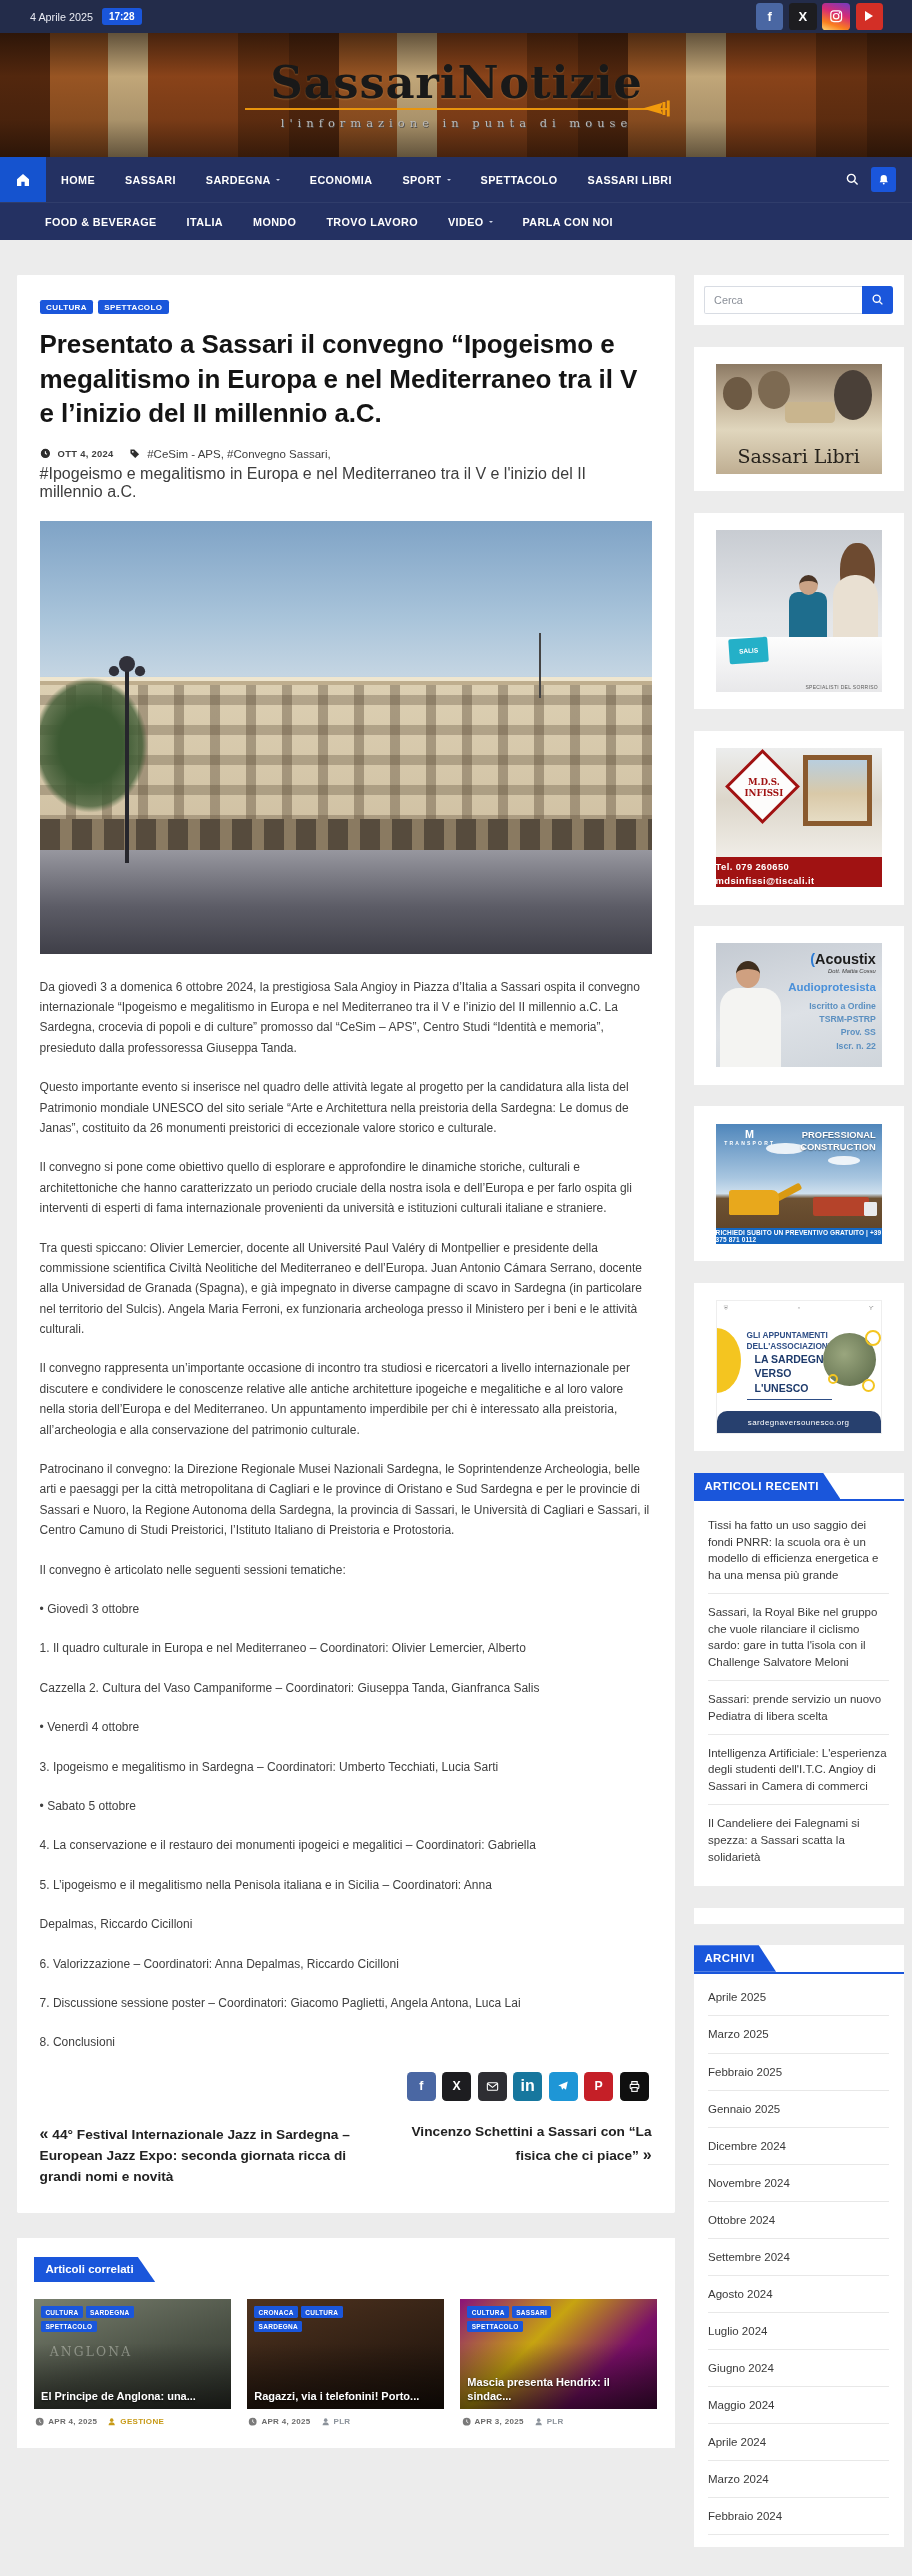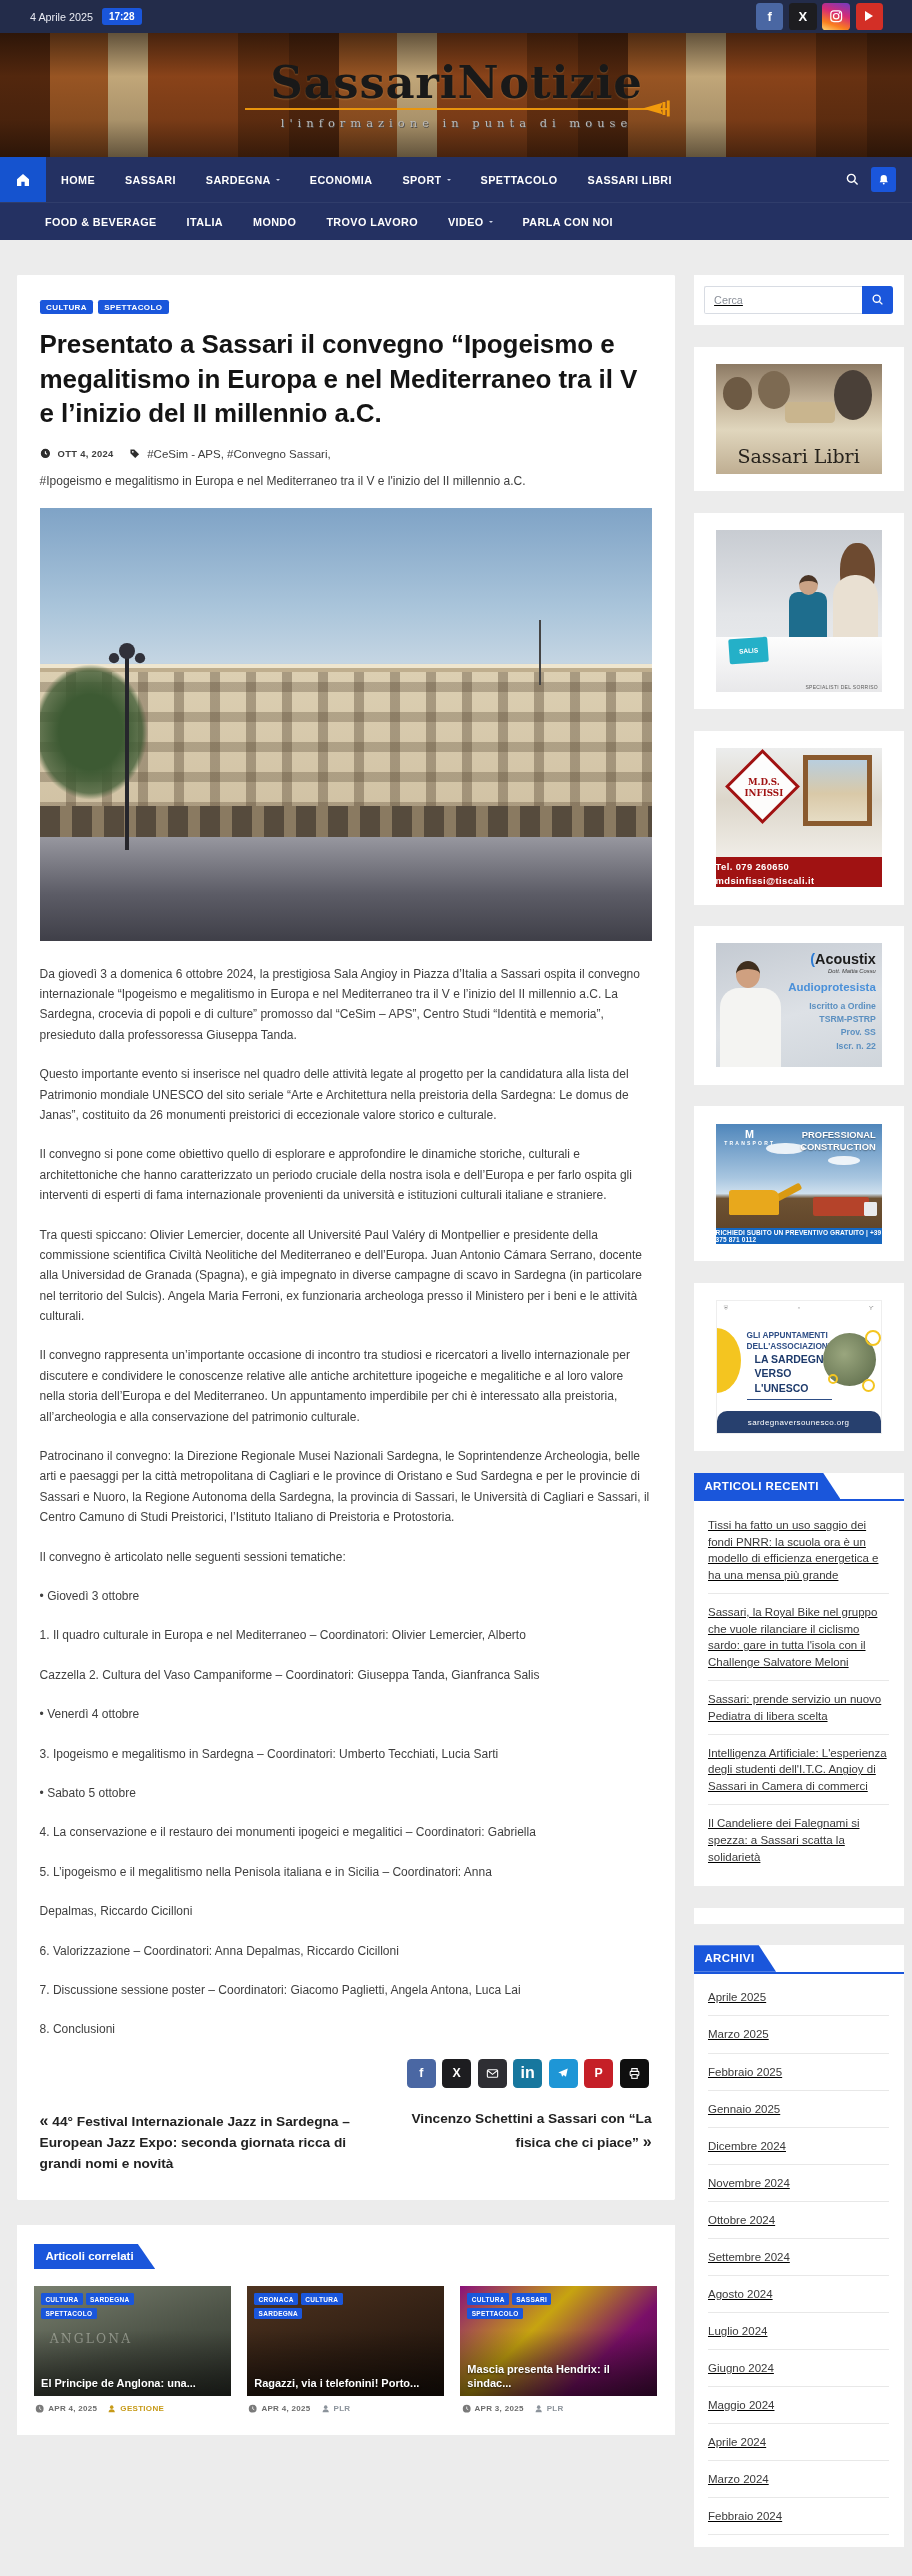--- a/index.html
+++ b/index.html
@@ -47,21 +47,21 @@
   .main-col { width:658px; flex:0 0 auto; }
   .main-card { background:#fff; border-radius:1.4px; padding:24.5px 23px 26px; }
 
   .badge { display:inline-block; background:#1a56db; color:#fff; font-size:8px; font-weight:bold; letter-spacing:0.4px; padding:2.9px 6.5px; border-radius:2.2px; margin-right:4.3px; text-transform:uppercase; }
   .post-title { font-size:26px; line-height:1.32; font-weight:800; color:#141414; margin:13px 0 17.3px; letter-spacing:-0.1px; }
 
   .meta { color:#4a4a4a; }
   .meta-row { display:flex; align-items:center; flex-wrap:wrap; gap:5px; font-size:11.5px; }
   .meta-date { font-size:9.4px; font-weight:bold; letter-spacing:0.3px; color:#3d3d3d; margin-right:10px; }
   .meta-tags { color:#3d3d3d; }
-  .meta-line2 { font-size:12px; color:#3d3d3d; margin-top:14px; }
+  .meta-line2 { font-size:16px; color:#3d3d3d; margin-top:5px; }
   .m-ic { flex:0 0 auto; display:inline-flex; margin-right:2.2px; }
 
   
   .article-figure { margin:20px 0 23px; height:433px; position:relative; overflow:hidden; background:#cfc0a2; }
   .sky { position:absolute; inset:0 0 62% 0; background:linear-gradient(180deg,#7fa3c6,#a9c4da 60%,#c9d8e4); }
   .bldg { position:absolute; top:37%; left:0; right:0; height:38%;
     background:
       repeating-linear-gradient(90deg, transparent 0 26px, rgba(84,68,48,.38) 26px 36px),
       repeating-linear-gradient(0deg, transparent 0 20px, rgba(84,68,48,.30) 20px 30px),
       linear-gradient(180deg,#dccfb2,#cfc0a2);
@@ -102,21 +102,21 @@
   .rel-badges { display:flex; flex-wrap:wrap; gap:2.9px; max-width:72%; position:relative; z-index:2; }
   .rel-badge { background:#1a56db; color:#fff; font-size:6.5px; font-weight:bold; letter-spacing:0.3px; padding:2.2px 4.3px; border-radius:1.4px; text-transform:uppercase; }
   .rel-title { position:absolute; left:7.2px; right:7.2px; bottom:5.8px; color:#fff; font-weight:800; font-size:11px; line-height:1.3; text-shadow:0 0.7px 2.2px rgba(0,0,0,.65); z-index:2; }
   .rel-shade { position:absolute; inset:40% 0 0 0; background:linear-gradient(180deg,transparent,rgba(0,0,0,.55)); }
   .rel-phototext { position:absolute; top:42%; left:8%; font-family:"DejaVu Serif", serif; color:#d7dacf; opacity:.5; font-size:12.3px; letter-spacing:2.2px; }
   .rel-meta { display:flex; align-items:center; gap:10px; padding:8px 1.4px 0; font-size:8px; font-weight:bold; letter-spacing:0.3px; color:#6b6b6b; text-transform:uppercase; }
   .rel-meta .m-item { display:flex; align-items:center; gap:3.6px; }
   .author-gold { color:#c79a18; } .author-gray { color:#8c939b; }
 
   
-  .sidebar { width:210px; flex:0 0 auto; display:flex; flex-direction:column;text-decoration:underline; }
+  .sidebar { width:210px; flex:0 0 auto; display:flex; flex-direction:column; }
   .side-card { background:#fff; margin-bottom:21.6px; }
   .search-card { padding:10.8px; display:flex; }
   .search-input { flex:1; border:0.7px solid #d8dce3; border-right:none; padding:7.2px 8.7px; font-size:10.8px; color:#333; border-radius:2.2px 0 0 2.2px; outline:none; font-family:"Liberation Sans", sans-serif; }
   .search-input::placeholder { color:#8a8f98; }
   .search-go { width:33px; background:#1a56db; border:none; border-radius:0 2.9px 2.9px 0; display:flex; align-items:center; justify-content:center; cursor:pointer; }
   .ad-card { padding:17.3px; display:flex; justify-content:center; }
   .ad { width:166px; position:relative; overflow:hidden; }
 
   .ad-libri { height:110px; background:linear-gradient(180deg,#8c7a64,#c4b49a 35%,#e0d6bd 60%,#bfae92); }
   .ad-libri .blob { position:absolute; border-radius:50%; }

